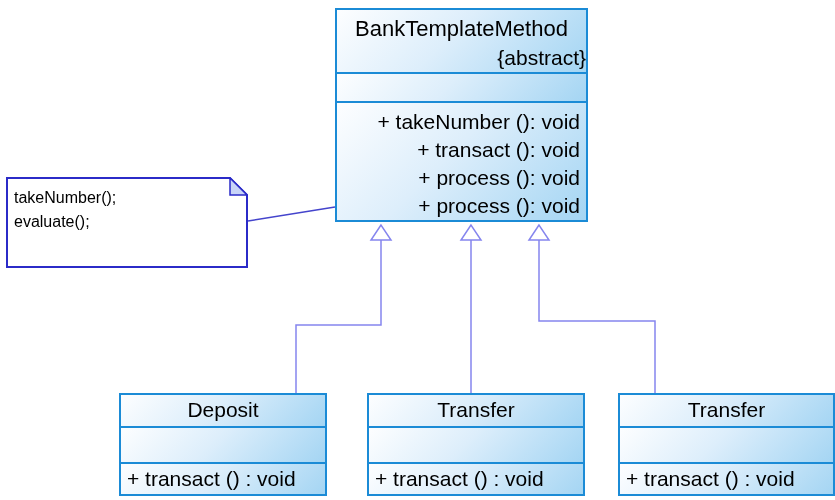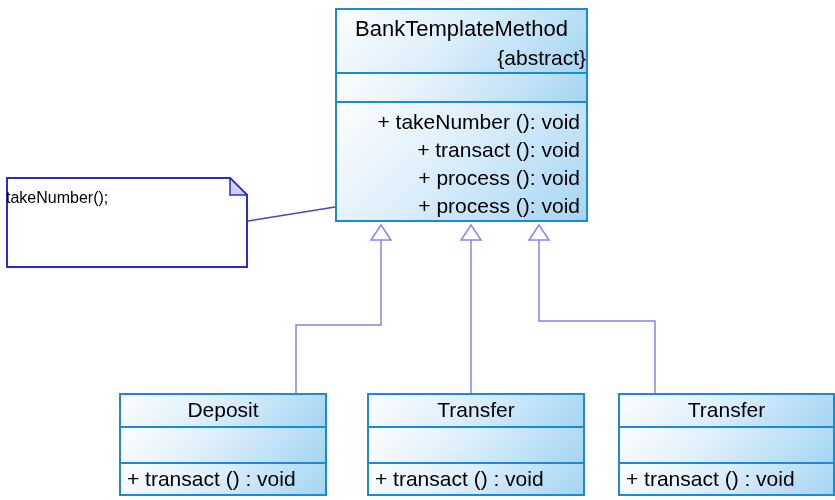--- a/index.html
+++ b/index.html
@@ -67,21 +67,21 @@
   }
   
   .uml-note {
     position: absolute;
     left: 6px; top: 177px;
     width: 242px; height: 91px;
   }
   .uml-note svg { position: absolute; left: 0; top: 0; }
   .note-text {
     position: absolute;
-    left: 0; top: 9px;
+    left: 8px; top: 9px;
     font-size: 16px;
     line-height: 24px;
     white-space: nowrap;
   }
 </style>
 </head>
 <body>
 
 <div id="canvas">
 
@@ -125,20 +125,21 @@
     </div>
   </div>
 
   <div class="uml-note">
     <svg width="242" height="91" viewBox="0 0 242 91" xmlns="http://www.w3.org/2000/svg">
       <polygon points="1,1 224,1 241,18 241,90 1,90" stroke-width="2" stroke="#2b2bc8" fill="#ffffff"></polygon>
       <polygon points="224,1 224,18 241,18" stroke-width="1.5" stroke="#2b2bc8" fill="#c8d4f8"></polygon>
     </svg>
     <div class="note-text">
       <div>takeNumber();</div>
+      <div>evaluate();</div>
     </div>
   </div>
 
   <div class="uml-class sub-class sub-deposit">
     <div class="compartment sub-title">Deposit</div>
     <div class="compartment sub-attrs"></div>
     <div class="compartment sub-method">+ transact () : void</div>
   </div>
 
   <div class="uml-class sub-class sub-withdraw">

